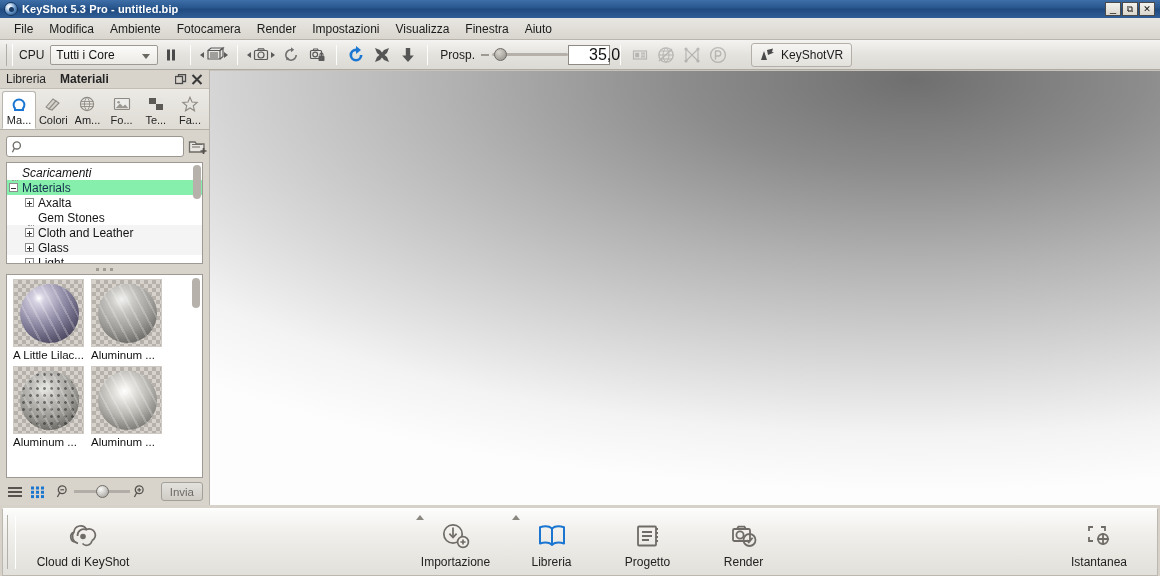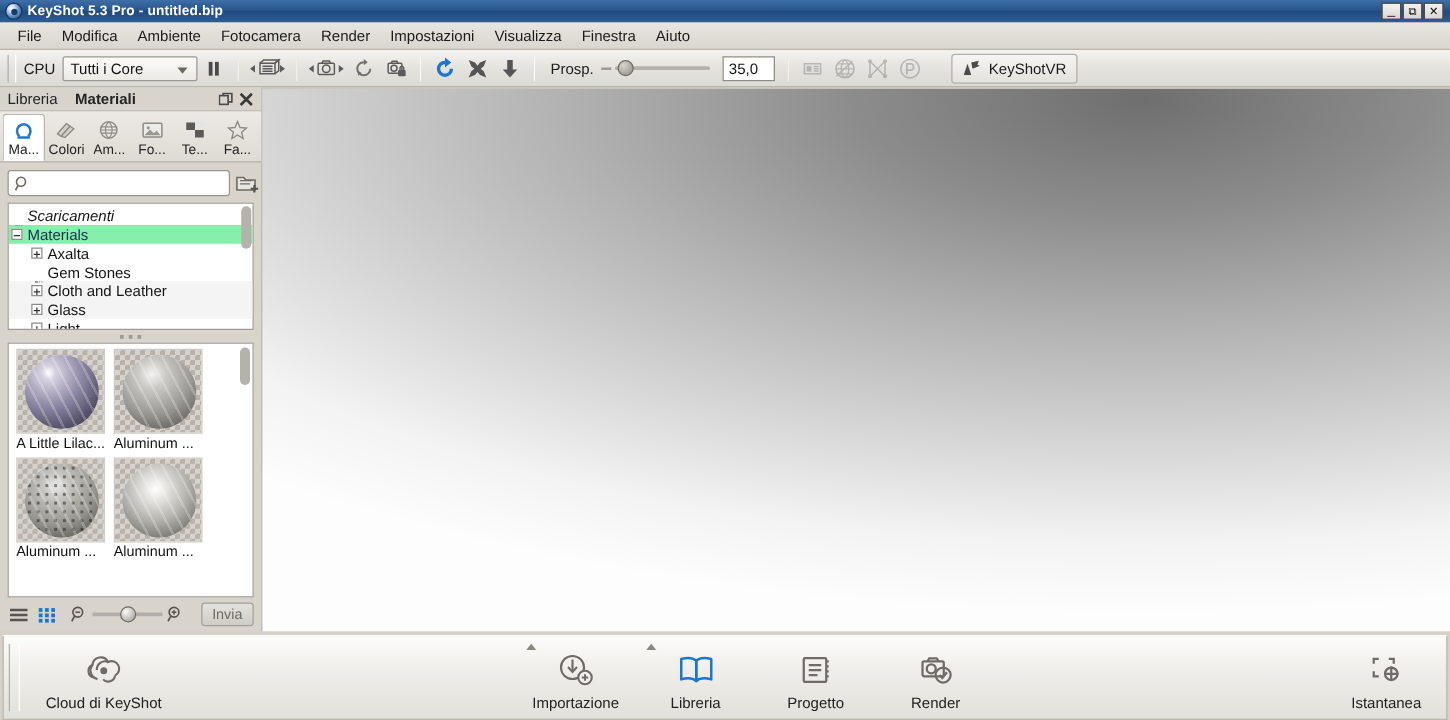--- a/index.html
+++ b/index.html
@@ -100,22 +100,22 @@
   }
   .sl-pre { width: 8px; height: 2px; background: #9d9a94; margin-right: 1px; }
   .sl-knob {
     position: absolute; left: 2px; top: -5px; width: 13px; height: 13px;
     border-radius: 50%;
     background: radial-gradient(circle at 35% 30%, #d8d5cf, #8e8b85);
     border: 1px solid #6e6b66; cursor: pointer;
   }
   .numbox {
     width: 42px; height: 20px; background: #ffffff;
-    border: 1px solid #8f8b84; margin-left: 10px;
-    font-size: 12px; display: flex; align-items: center; padding-left: 4px; color: #111;
+    border: 1px solid #8f8b84; 
+    font-size: 16px; display: flex; align-items: center; padding-left: 20px; color: #111;
     cursor: text;
   }
   .vrbtn {
     height: 24px; display: flex; align-items: center; gap: 5px;
     padding: 0 8px 0 6px; background: linear-gradient(to bottom,#f6f5f3,#e3e1dc);
     border: 1px solid #b3afa8; border-radius: 3px; cursor: pointer; margin-left: 20px;
   }
   .vrbtn span.lbl { font-size: 12px; color: #1c1c1c; }
 
   
@@ -283,21 +283,21 @@
   .ditem .dic { height: 34px; display: flex; align-items: center; justify-content: center; }
   .ditem .dlbl { font-size: 12px; color: #222; margin-top: 2px; white-space: nowrap; }
   .ditem .caret {
     position: absolute; left: 8px; top: 6px; width: 0; height: 0;
     border-left: 4px solid transparent; border-right: 4px solid transparent;
     border-bottom: 5px solid #8a8780;
   }
   .dspacer { flex: 1 1 auto; }
   .dcenter { display: flex; align-items: stretch; }
   .dleft { display: flex; align-items: stretch; }
-  .dright { display: flex; align-items: stretch; padding-right: 0; }
+  .dright { display: flex; align-items: stretch; padding-right: 10px; }
 </style>
 </head>
 <body>
 
 <div class="app">
 
   <div class="titlebar">
     <div class="tb-icon"></div>
     <div class="tb-title">KeyShot 5.3 Pro  - untitled.bip</div>
     <div class="tb-spacer"></div>

